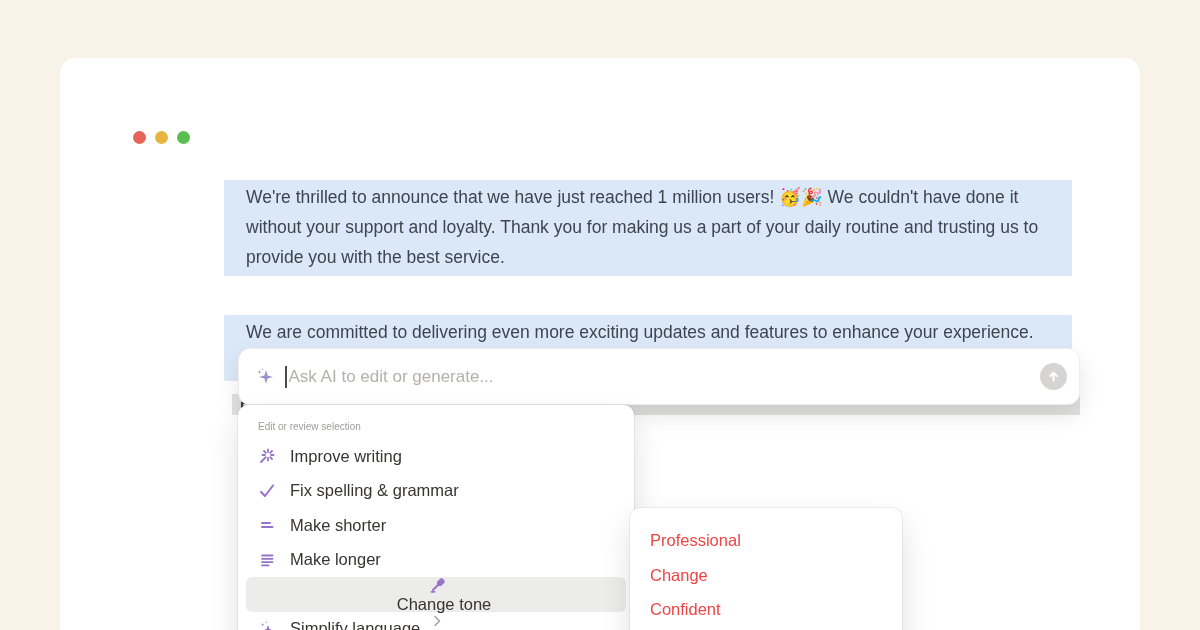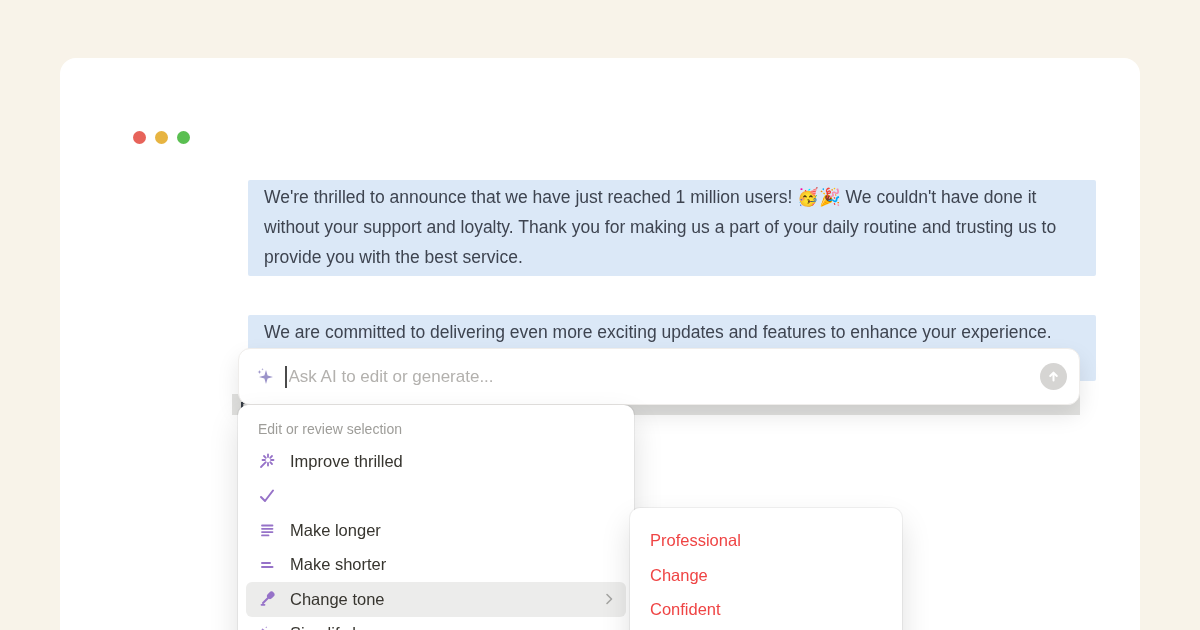--- a/index.html
+++ b/index.html
@@ -23,24 +23,24 @@
     display: flex; gap: 9px;
   }
   .dot { width: 13px; height: 13px; border-radius: 50%; }
   .dot.red    { background: #e7635a; }
   .dot.yellow { background: #e7b441; }
   .dot.green  { background: #5abf51; }
 
   
   .para {
     position: absolute;
-    left: 188px; width: 848px;
+    left: 164px; width: 848px;
     background: #dbe8f7;
     border-radius: 2px;
-    padding: 2px 10px 4px 16px;
+    padding: 2px 10px 4px 22px;
     font-size: 17.5px;
     line-height: 30px;
     color: #3e4450;
   }
   .para-1 { top: 122px; }
   .para-2 { top: 221px; margin-top: 36px; }
 
   
   .attach-line {
     position: absolute;
@@ -94,32 +94,32 @@
     position: absolute;
     left: 178px; top: 347px;
     width: 396px; height: 267px;
     background: #ffffff;
     border-radius: 10px;
     box-shadow: 0 0 0 1px rgba(0,0,0,0.05), 0 14px 30px rgba(0,0,0,0.13);
     padding: 8px 8px 10px;
     z-index: 3;
   }
   .menu-header {
-    font-size: 14px;
+    font-size: 10px;
     color: #9e9d99;
     padding: 8px 0 7px 12px;
   }
   .menu-item {
     height: 34.5px;
     display: flex; align-items: center;
     padding: 0 10px 0 12px;
     border-radius: 6px;
     cursor: pointer;
   }
-  .menu-item.highlighted { background: #ececeb; }
+  .menu-item.highlighted { background: #ececeb; flex-direction: column; }
   .menu-item .mi-icon {
     width: 18px; height: 18px;
     display: flex; align-items: center; justify-content: center;
     flex: 0 0 auto;
   }
   .menu-item .mi-label {
     margin-left: 14px;
     font-size: 16.5px;
     color: #37352f;
     flex: 1 1 auto;
@@ -193,57 +193,58 @@
             <line x1="10" y1="11" x2="10" y2="13.5"></line>
             <line x1="4.5" y1="8" x2="7" y2="8"></line>
             <line x1="13" y1="8" x2="15.5" y2="8"></line>
             <line x1="6" y1="4" x2="7.8" y2="5.8"></line>
             <line x1="14" y1="4" x2="12.2" y2="5.8"></line>
             <line x1="12.2" y1="10.2" x2="14" y2="12"></line>
             <line x1="7.8" y1="10.2" x2="3" y2="15"></line>
           </g>
         </svg>
       </span>
-      <span class="mi-label">Improve thrilled</span>
+      <span class="mi-label">Improve writing</span>
     </div>
 
     <div class="menu-item">
       <span class="mi-icon">
         <svg width="18" height="18" viewBox="0 0 18 18">
           <path d="M3 10 L7 14 L15 3.5" fill="none" stroke="#9672c8" stroke-width="2" stroke-linecap="round" stroke-linejoin="round"></path>
         </svg>
       </span>
+      <span class="mi-label">Fix spelling &amp; grammar</span>
+    </div>
+
+    <div class="menu-item">
+      <span class="mi-icon">
+        <svg width="18" height="18" viewBox="0 0 18 18">
+          <g stroke="#9672c8" stroke-width="2" stroke-linecap="round">
+            <line x1="4" y1="7" x2="12" y2="7"></line>
+            <line x1="4" y1="11" x2="14.5" y2="11"></line>
+          </g>
+        </svg>
+      </span>
+      <span class="mi-label">Make shorter</span>
     </div>
 
     <div class="menu-item">
       <span class="mi-icon">
         <svg width="18" height="18" viewBox="0 0 18 18">
           <g stroke="#9672c8" stroke-width="1.8" stroke-linecap="round">
             <line x1="4" y1="4.5" x2="14.5" y2="4.5"></line>
             <line x1="4" y1="7.8" x2="14.5" y2="7.8"></line>
             <line x1="4" y1="11.1" x2="14.5" y2="11.1"></line>
             <line x1="4" y1="14.4" x2="10.5" y2="14.4"></line>
           </g>
         </svg>
       </span>
       <span class="mi-label">Make longer</span>
     </div>
 
-    <div class="menu-item">
-      <span class="mi-icon">
-        <svg width="18" height="18" viewBox="0 0 18 18">
-          <g stroke="#9672c8" stroke-width="2" stroke-linecap="round">
-            <line x1="4" y1="7" x2="12" y2="7"></line>
-            <line x1="4" y1="11" x2="14.5" y2="11"></line>
-          </g>
-        </svg>
-      </span>
-      <span class="mi-label">Make shorter</span>
-    </div>
-
     <div class="menu-item highlighted">
       <span class="mi-icon">
         <svg width="18" height="18" viewBox="0 0 18 18">
           <line x1="12" y1="6" x2="13.5" y2="4.5" stroke="#9672c8" stroke-width="6" stroke-linecap="round"></line>
           <line x1="10" y1="8" x2="5" y2="13" stroke="#9672c8" stroke-width="2" stroke-linecap="round"></line>
           <line x1="3.5" y1="14.8" x2="6.5" y2="14.8" stroke="#9672c8" stroke-width="1.8" stroke-linecap="round"></line>
         </svg>
       </span>
       <span class="mi-label">Change tone</span>
       <span class="mi-chevron">

